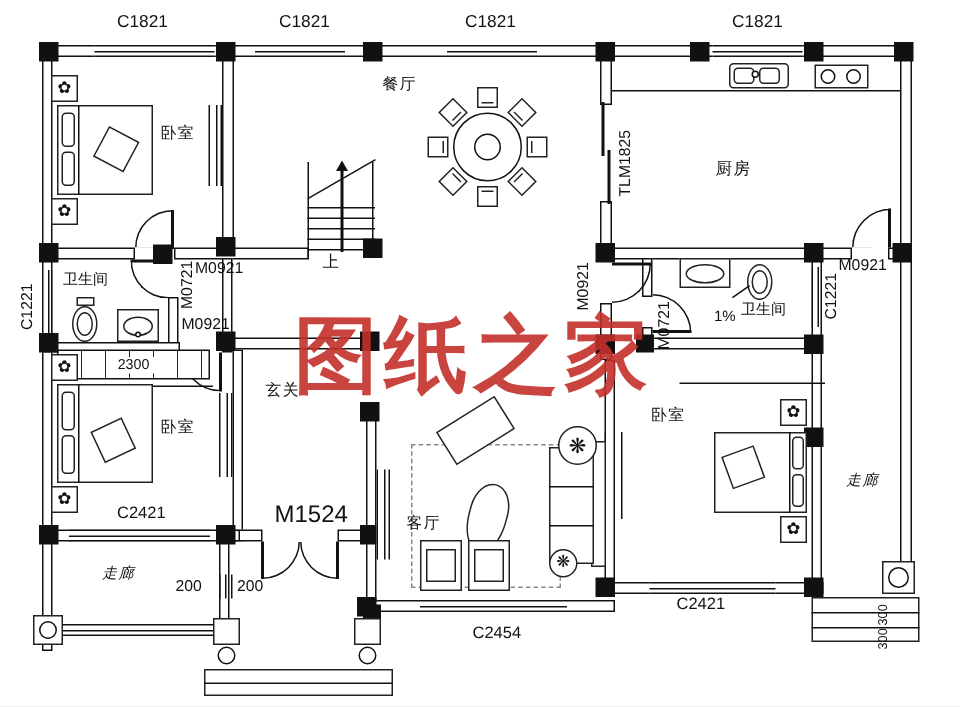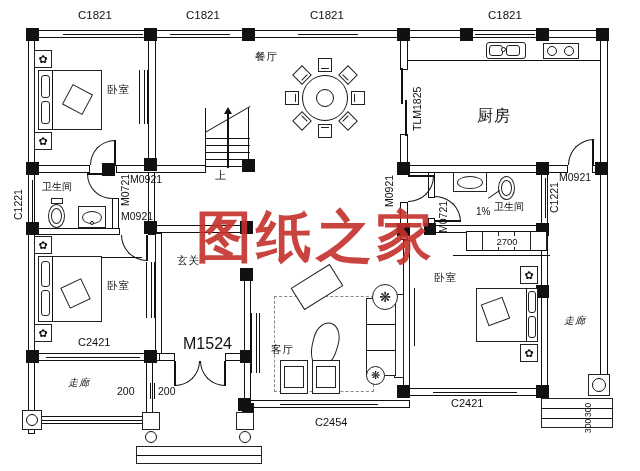--- a/index.html
+++ b/index.html
@@ -201,24 +201,24 @@
 
   <div>
     <div class="furn" style="left:51px;top:198px;width:12px;height:6px"></div>
     <div class="oval" style="left:48px;top:204px;width:17px;height:24px"></div>
     <div class="oval" style="left:51px;top:208px;width:11px;height:16px"></div>
     <div class="furn" style="left:78px;top:206px;width:28px;height:22px"></div>
     <div class="oval" style="left:82px;top:211px;width:20px;height:13px"></div>
     <div class="circle" style="left:90px;top:221px;width:4px;height:4px"></div>
   </div>
 
+  <div class="closet" style="left:38px;top:233px;width:102px;height:20px">
+    <span class="ct">2300</span>
+  </div>
   <div class="ln" style="left:38px;top:257px;width:104px;height:1px"></div>
-  <div class="closet" style="left:466px;top:231px;width:82px;height:20px">
-    <span class="ct">2700</span>
-  </div>
   <div class="ln" style="left:453px;top:255px;width:97px;height:1px"></div>
 
   <div>
     <div class="furn" style="left:38px;top:256px;width:64px;height:66px"></div>
     <div class="ln" style="left:52px;top:256px;width:1.2px;height:66px"></div>
     <div class="furn" style="left:41px;top:261px;width:9px;height:26px;border-radius:3px"></div>
     <div class="furn" style="left:41px;top:290px;width:9px;height:26px;border-radius:3px"></div>
     <div class="furn" style="left:64px;top:282px;width:23px;height:23px;transform:rotate(-25deg)"></div>
     <div class="flower" style="left:34px;top:236px">✿</div>
     <div class="flower" style="left:34px;top:324px">✿</div>
@@ -296,21 +296,21 @@
     <div class="vlbl" style="left:384px;top:207px;font-size:10.5px">M0921</div>
     <div class="lbl" style="left:559px;top:172px;font-size:10.5px">M0921</div>
     <div class="vlbl" style="left:120px;top:206px;font-size:10.5px">M0721</div>
     <div class="vlbl" style="left:438px;top:233px;font-size:10.5px">M0721</div>
     <div class="lbl" style="left:183px;top:335px;font-size:16px">M1524</div>
     <div class="vlbl" style="left:412px;top:131px;font-size:10.5px">TLM1825</div>
     <div class="lbl" style="left:107px;top:84px;font-size:10.5px;letter-spacing:1px">卧室</div>
     <div class="lbl" style="left:107px;top:280px;font-size:10.5px;letter-spacing:1px">卧室</div>
     <div class="lbl" style="left:434px;top:272px;font-size:10.5px;letter-spacing:1px">卧室</div>
     <div class="lbl" style="left:255px;top:51px;font-size:10.5px;letter-spacing:1px">餐厅</div>
-    <div class="lbl" style="left:477px;top:107px;font-size:16px;letter-spacing:1px">厨房</div>
+    <div class="lbl" style="left:477px;top:107px;font-size:11px;letter-spacing:1px">厨房</div>
     <div class="lbl" style="left:42px;top:181px;font-size:10px">卫生间</div>
     <div class="lbl" style="left:494px;top:201px;font-size:10px">卫生间</div>
     <div class="lbl" style="left:177px;top:255px;font-size:10.5px;letter-spacing:1px">玄关</div>
     <div class="lbl" style="left:271px;top:344px;font-size:10.5px;letter-spacing:1px">客厅</div>
     <div class="lbl" style="left:68px;top:377px;font-size:10px;letter-spacing:1px;font-style:italic">走廊</div>
     <div class="lbl" style="left:564px;top:315px;font-size:10px;letter-spacing:1px;font-style:italic">走廊</div>
     <div class="lbl" style="left:117px;top:386px;font-size:10.5px">200</div>
     <div class="lbl" style="left:158px;top:386px;font-size:10.5px">200</div>
     <div class="vlbl" style="left:584px;top:417px;font-size:8.5px">300</div>
     <div class="vlbl" style="left:584px;top:433px;font-size:8.5px">300</div>

